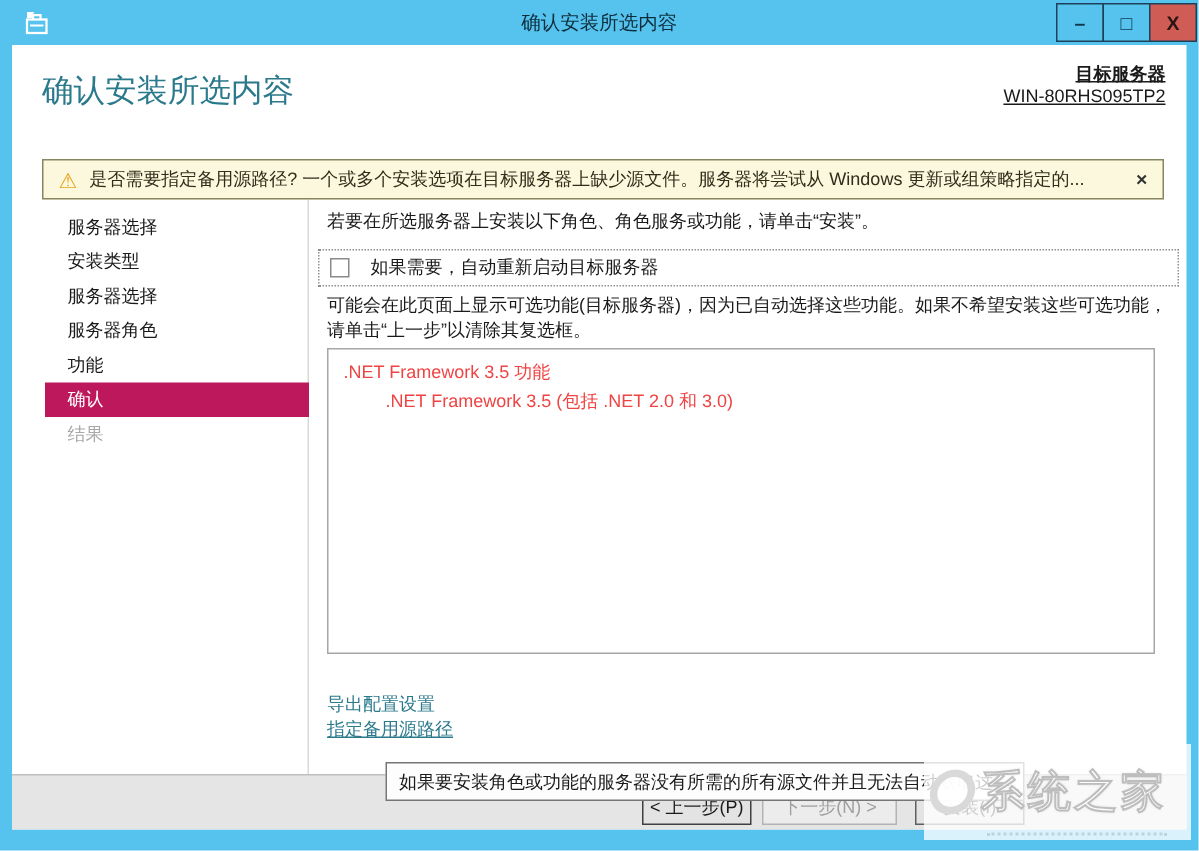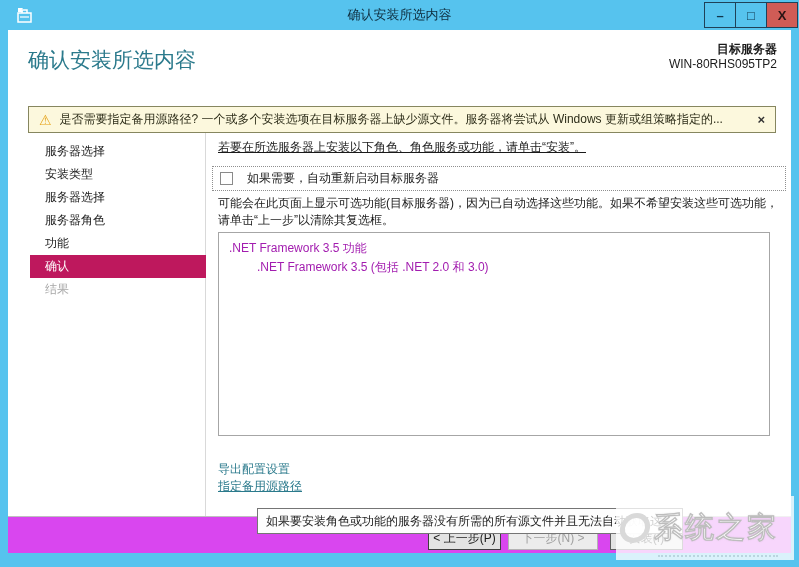--- a/index.html
+++ b/index.html
@@ -16,21 +16,21 @@
   .win-controls { position:absolute; right:1px; top:2px; display:flex; }
   .win-btn { width:32px; height:26px; border:1px solid #1f4158; margin-left:-1px;
              display:flex; align-items:center; justify-content:center;
              font-size:13px; font-weight:bold; color:#10364c; background:transparent; }
   .win-btn.close { background:#d05c56; color:#2a1414; }
 
   
   .panel { position:absolute; left:8px; top:30px; width:783px; height:523px; background:#ffffff; }
 
   .page-title { position:absolute; left:20px; top:16px; font-size:21px; color:#2b7a8c; }
-  .target { position:absolute; right:14px; top:12px; text-align:right; font-size:12px; color:#1a1a1a; }
+  .target { position:absolute; right:14px; top:12px; text-align:right; font-size:12px; color:#1a1a1a;text-decoration:underline; }
   .target .t-label { font-weight:bold; display:block; line-height:15px; }
   .target .t-server { display:block; line-height:15px; }
 
   
   .banner { position:absolute; left:20px; top:76px; width:748px; height:27px;
             background:#fcf8dd; border:1px solid #86865f; display:flex; align-items:center;
             padding:0 10px; font-size:12px; color:#2e2e1a; z-index:5; }
   .banner-icon { color:#e5a216; font-size:14px; margin-right:8px; line-height:1; }
   .banner-text { flex:1; white-space:nowrap; overflow:hidden; }
   .banner-close { margin-left:10px; font-weight:bold; font-size:13px; color:#333; }
@@ -38,38 +38,38 @@
   
   .sidebar { position:absolute; left:0; top:103px; width:198px; height:383px;
              border-right:1px solid #d9d9d9; padding-top:7px; }
   .nav-item { height:23px; line-height:23px; margin-left:22px; width:176px;
               padding-left:15px; font-size:12px; color:#1a1a1a; }
   .nav-item.active { background:#be185d; color:#ffffff; }
   .nav-item.disabled { color:#a8a8a8; }
 
   
   .main { position:absolute; left:198px; top:103px; width:585px; height:383px; }
-  .intro { position:absolute; left:12px; top:6px; right:10px; font-size:12px; color:#1a1a1a;text-decoration:underline; }
+  .intro { position:absolute; left:12px; top:6px; right:10px; font-size:12px; color:#1a1a1a; }
   .restart-box { position:absolute; left:6px; top:33px; width:574px; height:25px;
                  border:1px dotted #8f8f8f; display:flex; align-items:center; padding:0 7px; }
   .checkbox { width:13px; height:13px; border:1px solid #8a8a8a; background:#fff; flex:none; }
   .restart-label { margin-left:14px; font-size:12px; color:#1a1a1a; }
   .note { position:absolute; left:12px; top:62px; width:566px; font-size:12px;
           line-height:17px; color:#1a1a1a; }
   .listbox { position:absolute; left:12px; top:99px; width:552px; height:204px;
-             border:1px solid #a6a6a6; padding:6px 10px; font-size:12px; color:#a21caf; }
+             border:1px solid #a6a6a6; padding:6px 10px; font-size:12px; color:#ef4444; }
   .tree-item { line-height:19px; white-space:nowrap; }
   .tree-item.indent { padding-left:28px; }
   .links { position:absolute; left:12px; top:328px; font-size:12px; }
   .link { display:block; color:#2b7a8c; line-height:17px; text-decoration:none; }
   .link.underlined { text-decoration:underline; }
 
   
   .footer { position:absolute; left:0; bottom:0; width:783px; height:37px;
-            background:#d946ef; border-top:1px solid #bfbfbf; }
+            background:#e5e5e5; border-top:1px solid #bfbfbf; }
   .btn { position:absolute; top:10px; height:23px; font-size:12px; text-align:center;
          line-height:21px; background:#e3e3e3; border:1px solid #5f5f5f; color:#1a1a1a; }
   .btn.disabled { border-color:#b3b3b3; color:#a0a0a0; background:#ececec; }
   .btn-prev { left:420px; width:73px; border-color:#3f3f3f; }
   .btn-next { left:500px; width:90px; }
   .btn-install { left:602px; width:73px; }
 
   
   .tooltip { position:absolute; left:249px; top:478px; width:426px; height:26px;
              background:#fdfdfd; border:1px solid #757575; font-size:12px; color:#1a1a1a;

